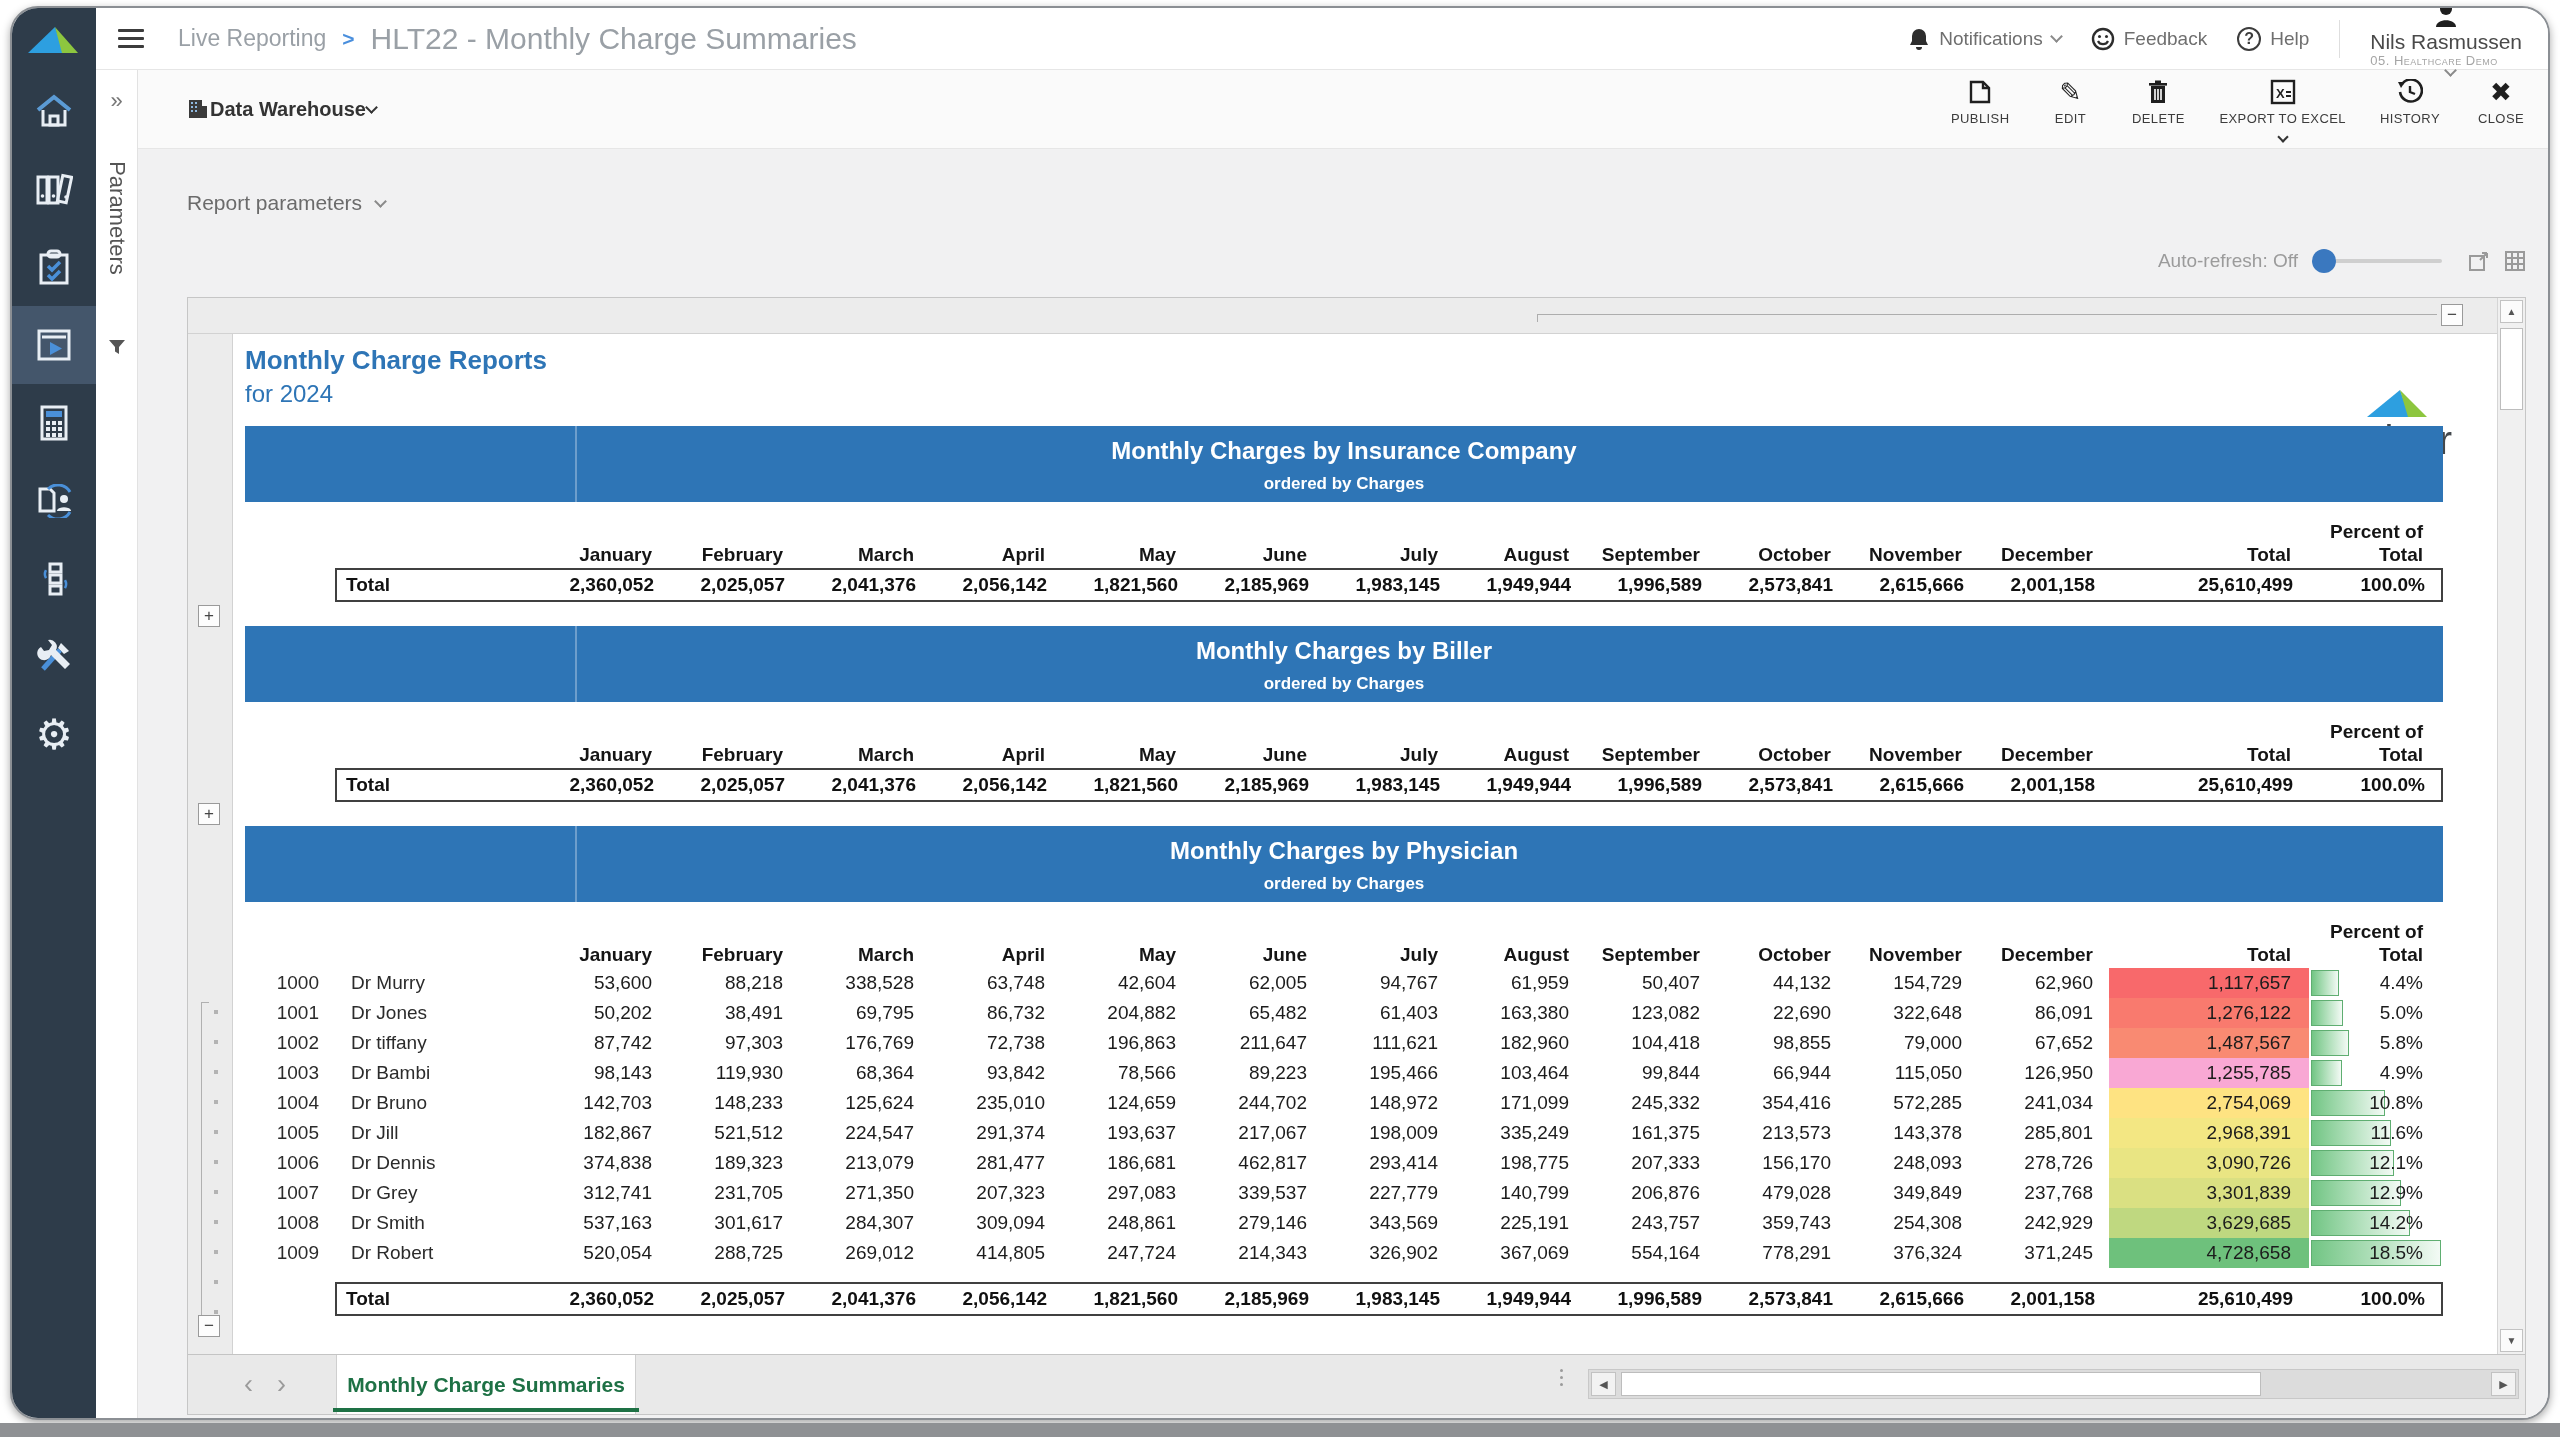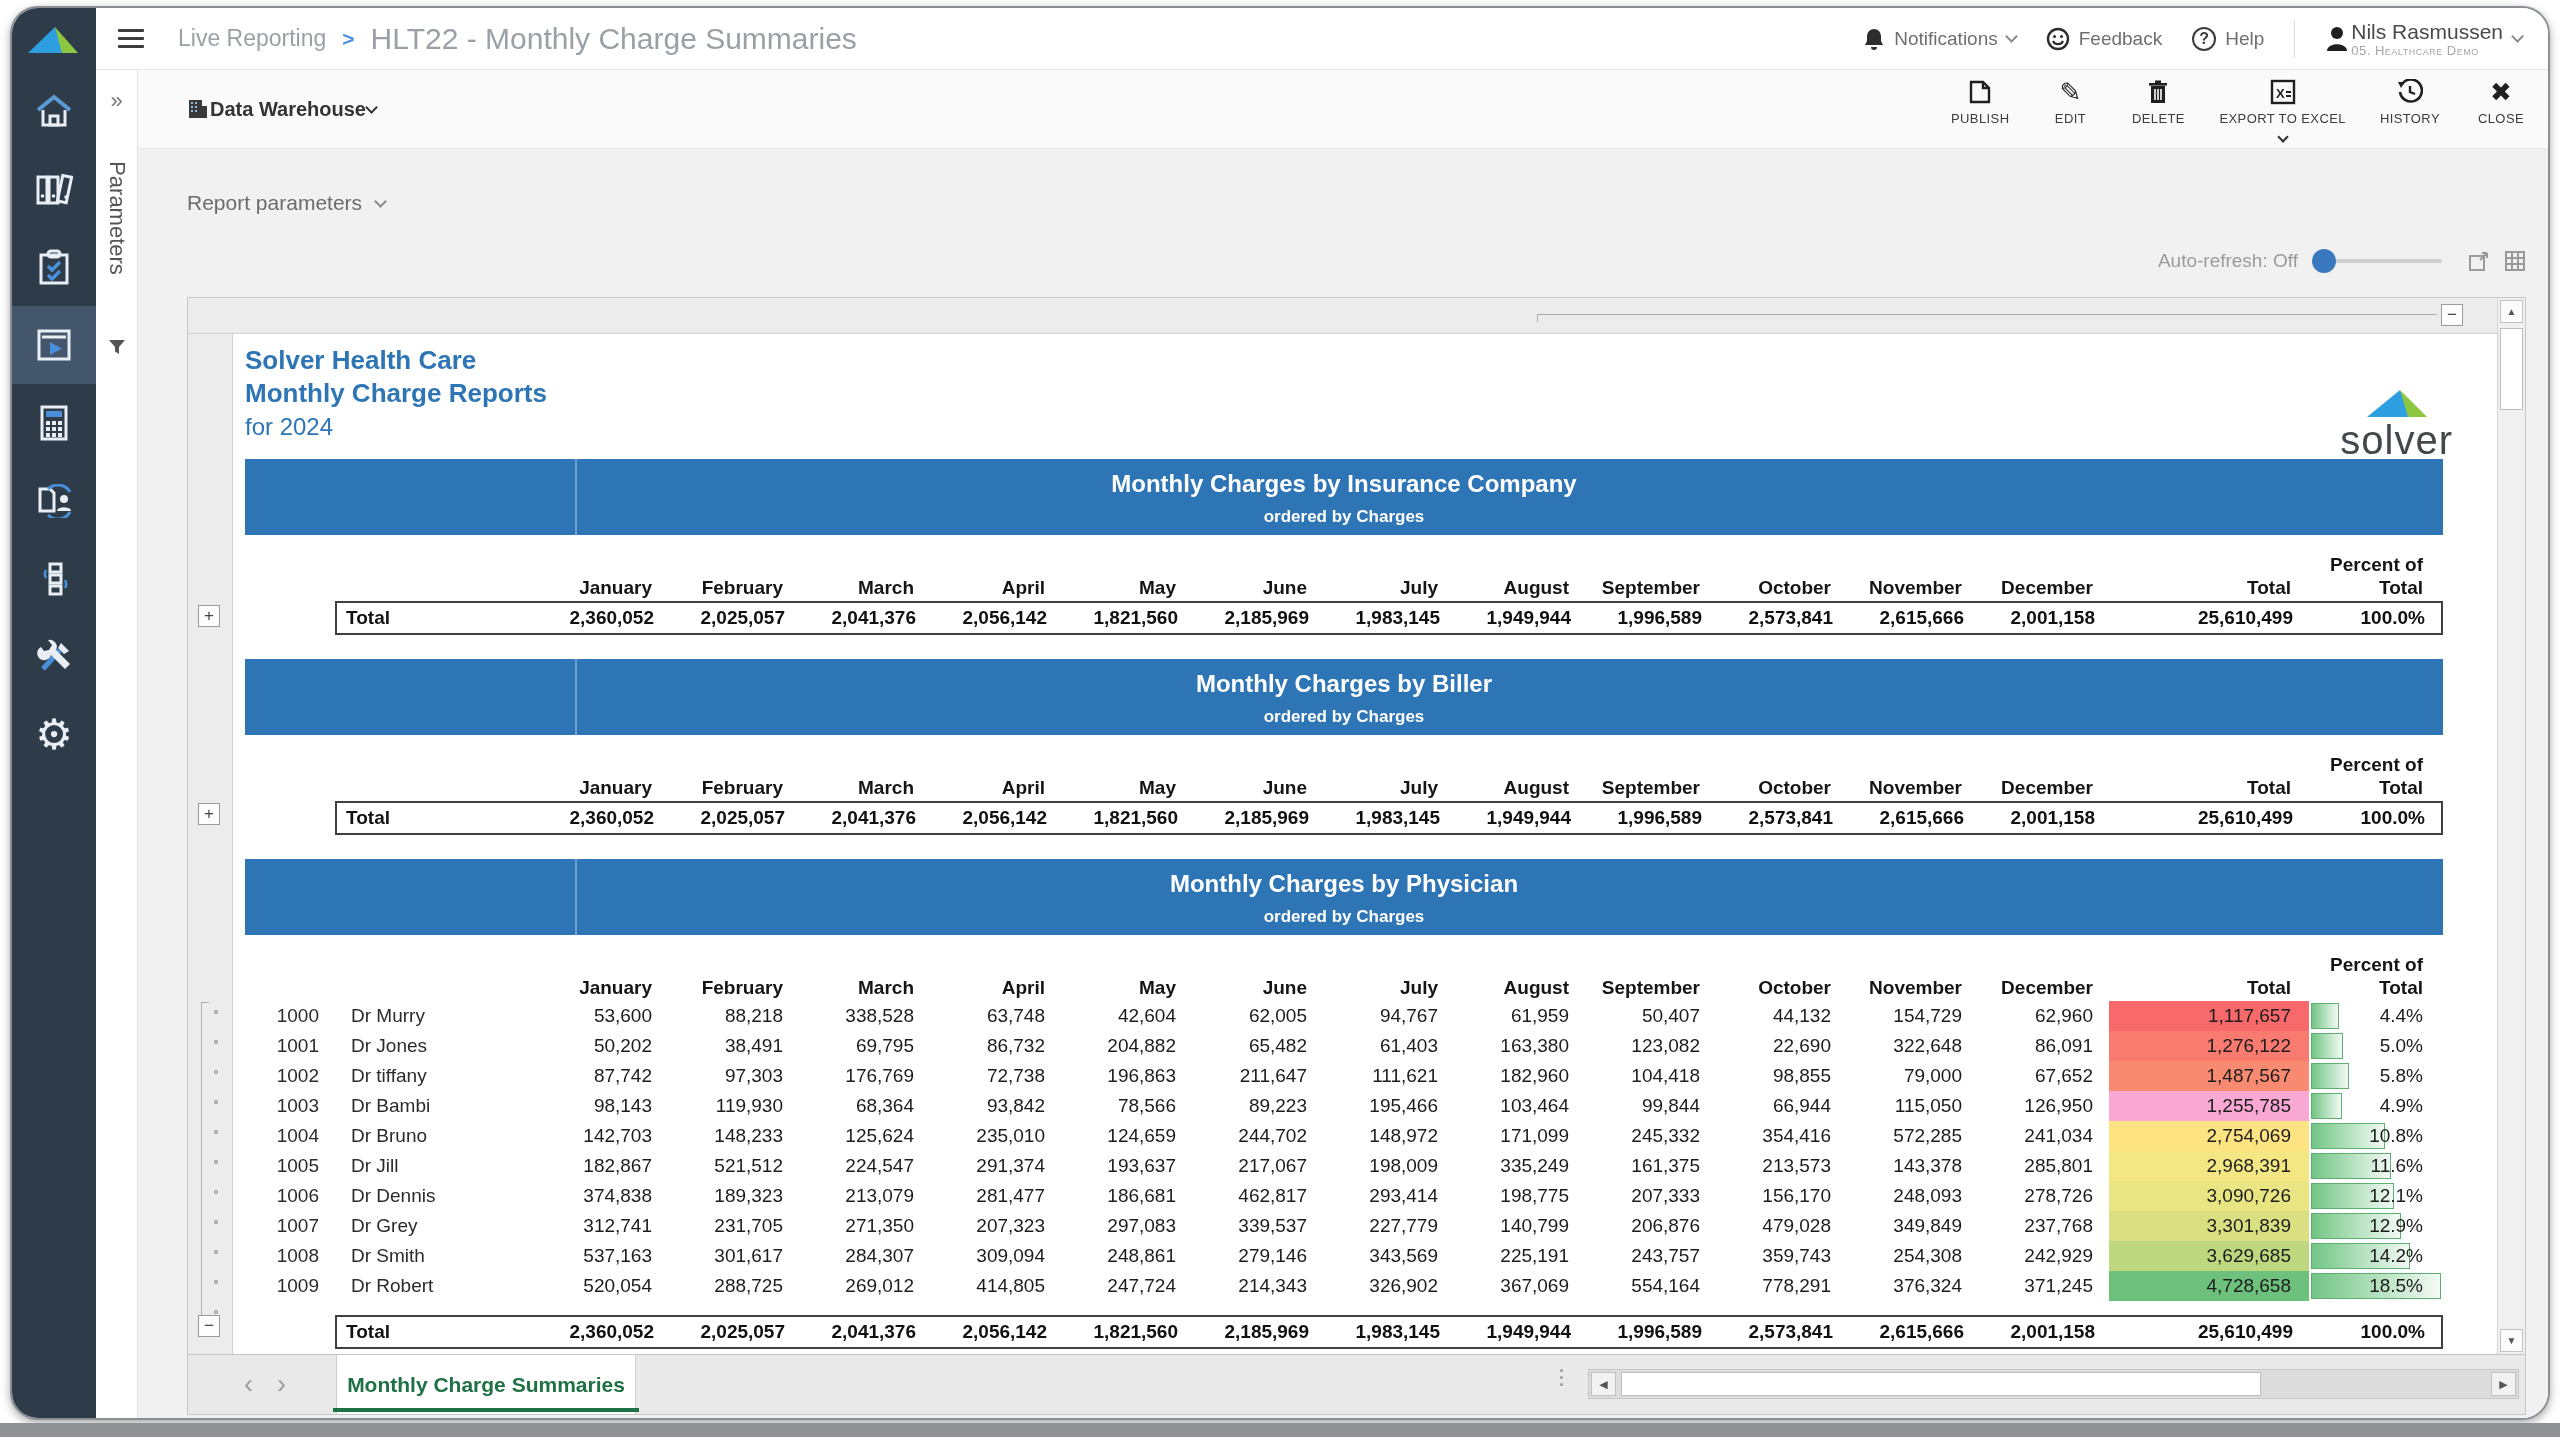--- a/index.html
+++ b/index.html
@@ -27,21 +27,21 @@
   .burger { width:26px; display:flex; flex-direction:column; gap:5px; cursor:pointer; margin-right:34px; }
   .burger span { display:block; height:3px; background:#3c3c3c; border-radius:1px; }
   .crumb-sec { font-size:23px; color:#9aa0a6; }
   .crumb-sep { font-size:21px; color:#4a8fdd; font-weight:bold; margin:0 16px; }
   .crumb-title { font-size:30px; color:#9aa0a6; }
   .topbar-right { margin-left:auto; display:flex; align-items:center; gap:30px; }
   .tb-action { display:flex; align-items:center; gap:9px; color:#6f6f6f; font-size:19px; cursor:pointer; }
   .tb-action svg { display:block; }
   .chv { width:9px; height:9px; border-right:2px solid #8a8a8a; border-bottom:2px solid #8a8a8a; transform:rotate(45deg); margin-top:-4px; }
   .v-div { width:1px; height:38px; background:#dedede; }
-  .userblk { display:flex; align-items:center; gap:2px; cursor:pointer; }
+  .userblk { display:flex; align-items:center; gap:2px; cursor:pointer;flex-direction:column; }
   .user-name { font-size:21px; color:#4a4a4a; line-height:23px; }
   .user-org { font-size:13px; color:#a5a5a5; font-variant:small-caps; letter-spacing:.5px; }
   .q-circle { width:24px; height:24px; border:2px solid #3c3c3c; border-radius:50%; color:#3c3c3c; font-size:16px; font-weight:bold; display:flex; align-items:center; justify-content:center; }
 
   .belowbar { flex:1; display:flex; min-height:0; }
 
   
   .rail { width:42px; flex:0 0 42px; background:#fff; border-right:1px solid #e2e2e2; position:relative; }
   .rail-expand { position:absolute; top:18px; left:0; right:0; text-align:center; font-size:22px; color:#777; cursor:pointer; }
   .rail-label { position:absolute; top:135px; left:50%; transform:translateX(-50%) rotate(90deg); transform-origin:center; font-size:22px; color:#555; white-space:nowrap; }
@@ -424,21 +424,20 @@
                   <div class="gut-dot" style="top: 826px;"></div>
                   <div class="gut-dot" style="top: 856px;"></div>
                   <div class="gut-dot" style="top: 886px;"></div>
                   <div class="gut-dot" style="top: 916px;"></div>
                   <div class="gut-dot" style="top: 946px;"></div>
                   <div class="gut-dot" style="top: 976px;"></div>
                 </div>
             </div>
 
             <div class="content">
-              <div class="rtitle1">Solver Health Care</div>
               <div class="rtitle2">Monthly Charge Reports</div>
               <div class="rtitle3">for 2024</div>
 
               <div class="logo">
                 <svg width="66" height="34" viewBox="0 0 66 34">
                   <polygon points="3,31 36,4 46,31" fill="#2d9fe0"></polygon>
                   <polygon points="36,4 63,31 44,31" fill="#8dc63f"></polygon>
                 </svg>
                 <div class="logo-word">solver</div>
               </div>

